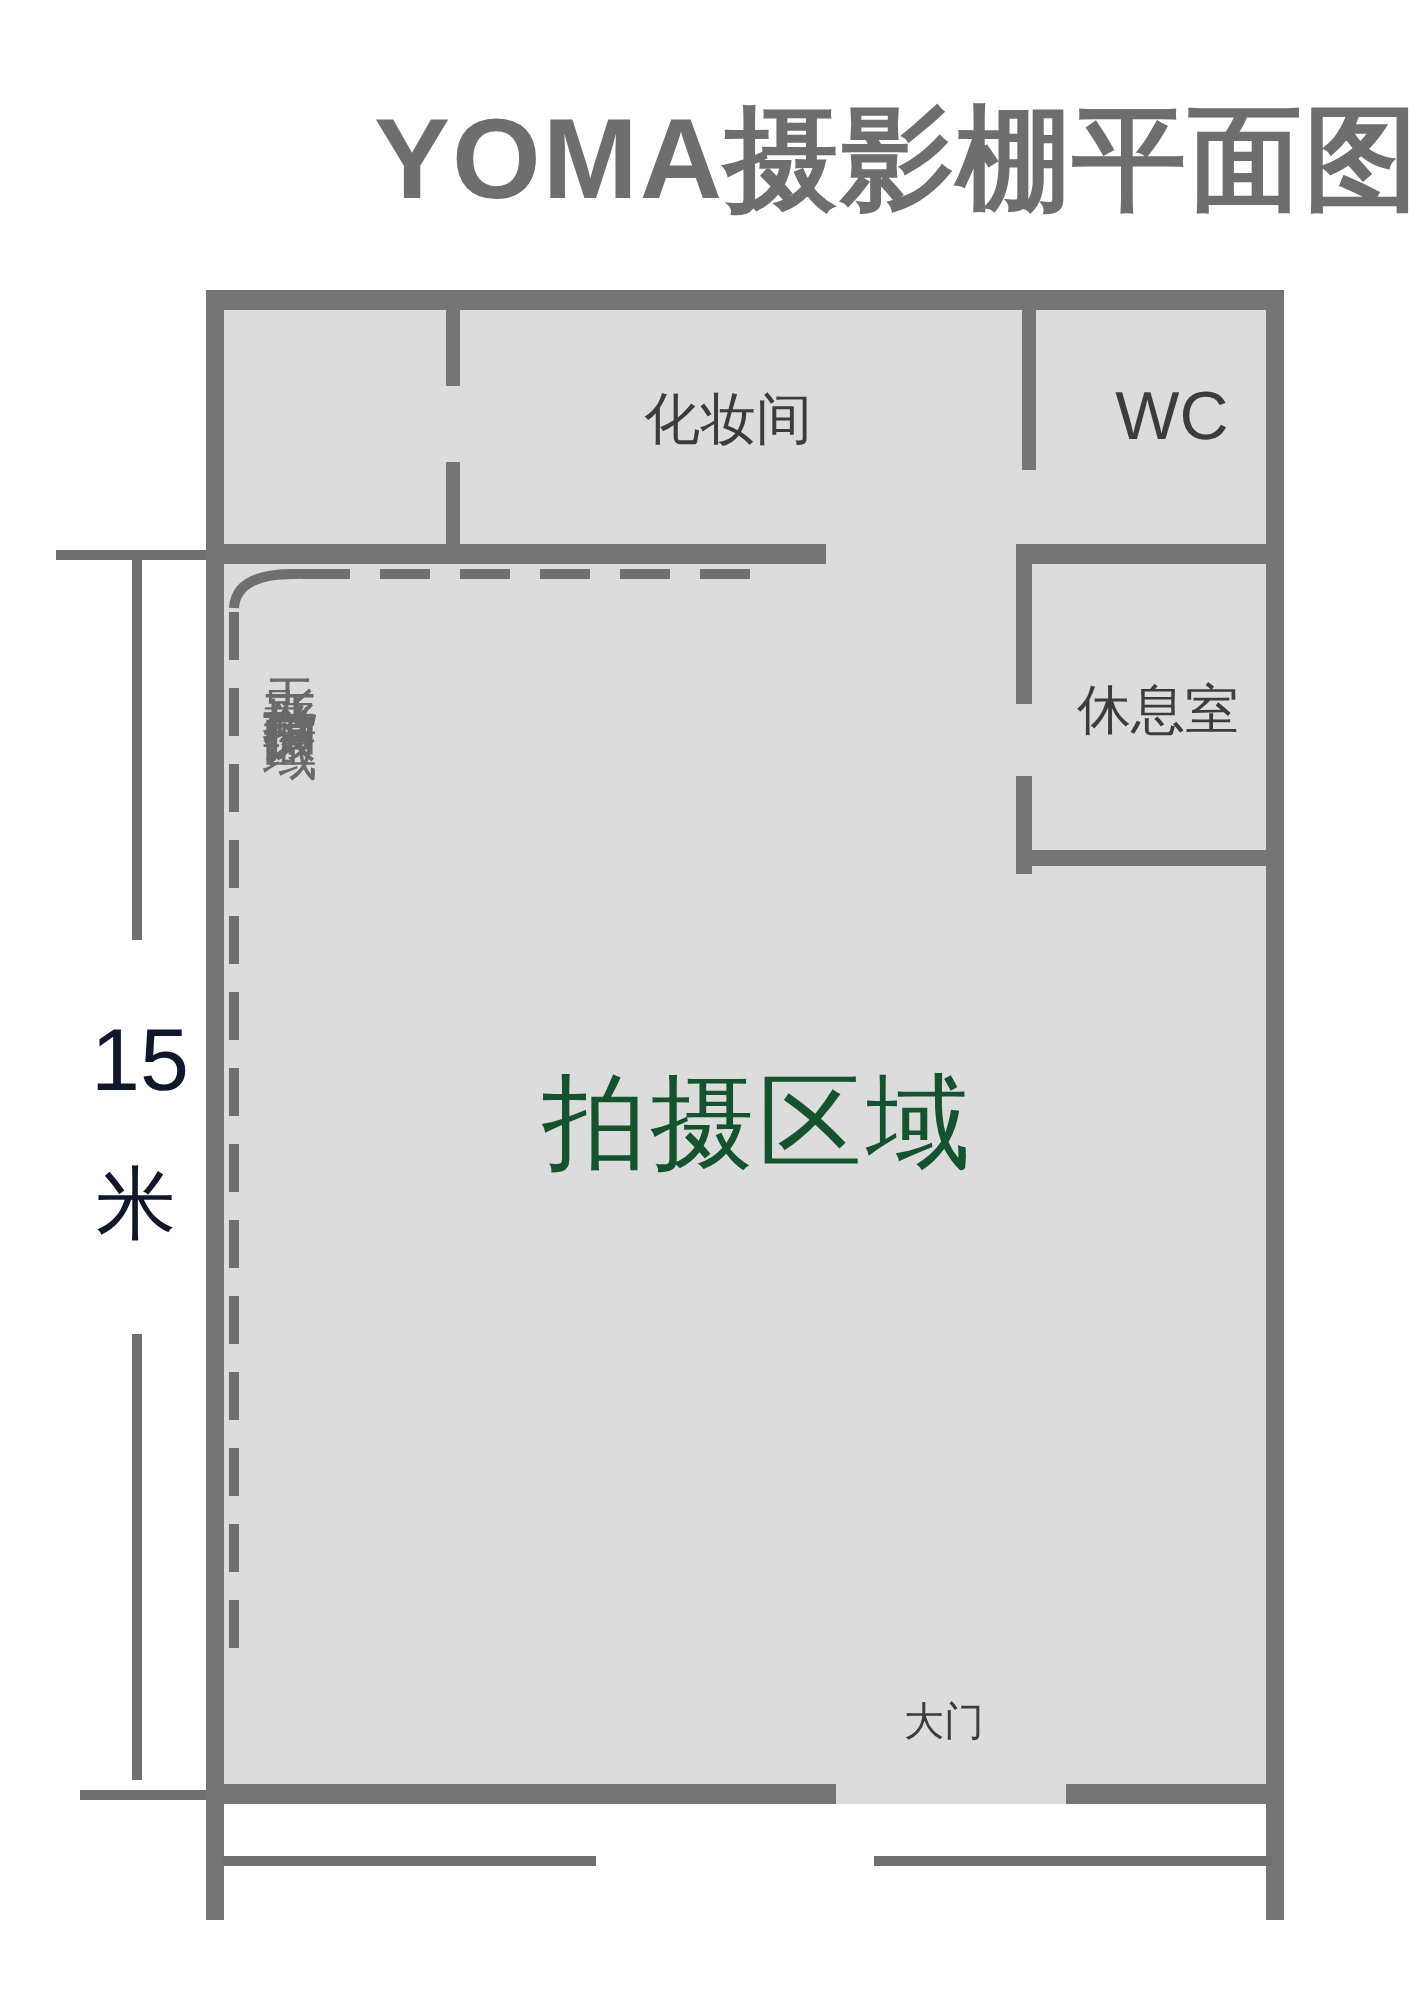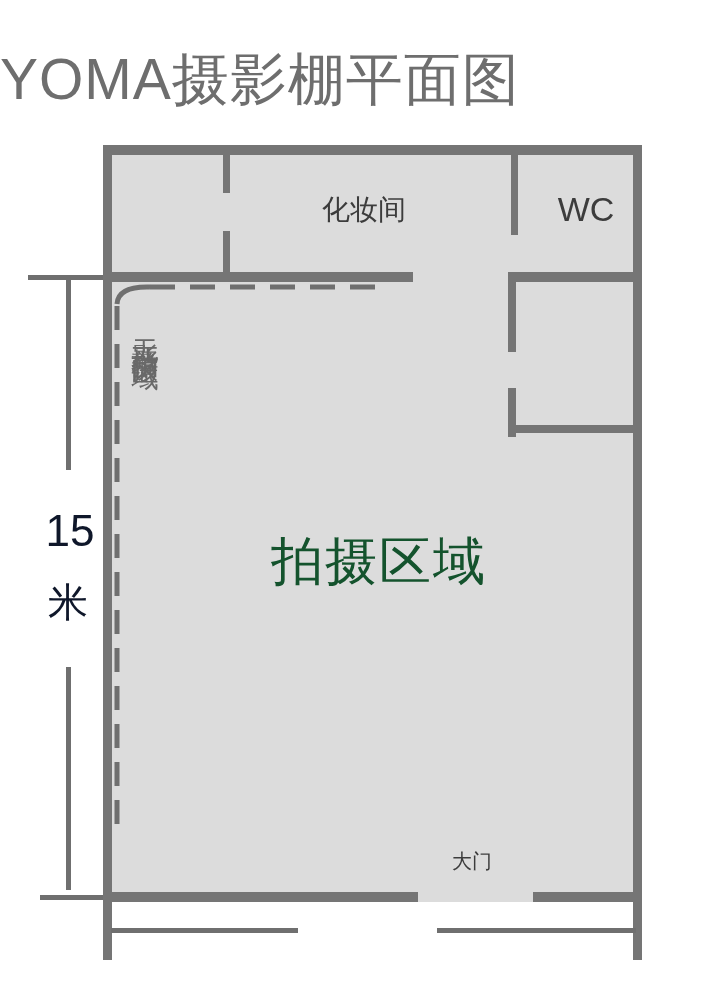--- a/index.html
+++ b/index.html
@@ -13,23 +13,23 @@
     width: 710px;
     height: 1005px;
     background: #ffffff;
     overflow: hidden;
   }
   #page-title {
     position: absolute;
     left: 0;
     top: 42px;
     width: 710px;
-    text-align: left;
+    text-align: right;
     font-size: 57px;
-    font-weight: 400;
+    font-weight: 700;
     letter-spacing: 1px;
     color: #6e6e6e;
     white-space: nowrap;
   }
   .floor {
     position: absolute;
     left: 103px;
     top: 145px;
     width: 539px;
     height: 757px;
@@ -115,20 +115,21 @@
   <div class="dim" style="left:437px; top:928px; width:199px; height:5px;"></div>
 
   <svg id="dashed-overlay" viewBox="0 0 320 580">
     <path d="M27,34 Q28,16 60,17" fill="none" stroke="#6f6f6f" stroke-width="5"></path>
     <path d="M60,17 H300" fill="none" stroke="#6f6f6f" stroke-width="5" stroke-dasharray="25 15"></path>
     <path d="M27,36 V565" fill="none" stroke="#6f6f6f" stroke-width="5" stroke-dasharray="24 14"></path>
   </svg>
 
   <div class="room-label" id="makeup-label">化妆间</div>
   <div class="room-label" id="wc-label">WC</div>
+  <div class="room-label" id="lounge-label">休息室</div>
   <div class="room-label" id="shooting-label">拍摄区域</div>
   <div id="seamless-label">无影墙拍摄区域</div>
   <div class="room-label" id="door-label">大门</div>
 
   <div class="dim-text" id="dim-height-value">15</div>
   <div class="dim-text" id="dim-height-unit">米</div>
 
 </div>
 
 </body></html>

